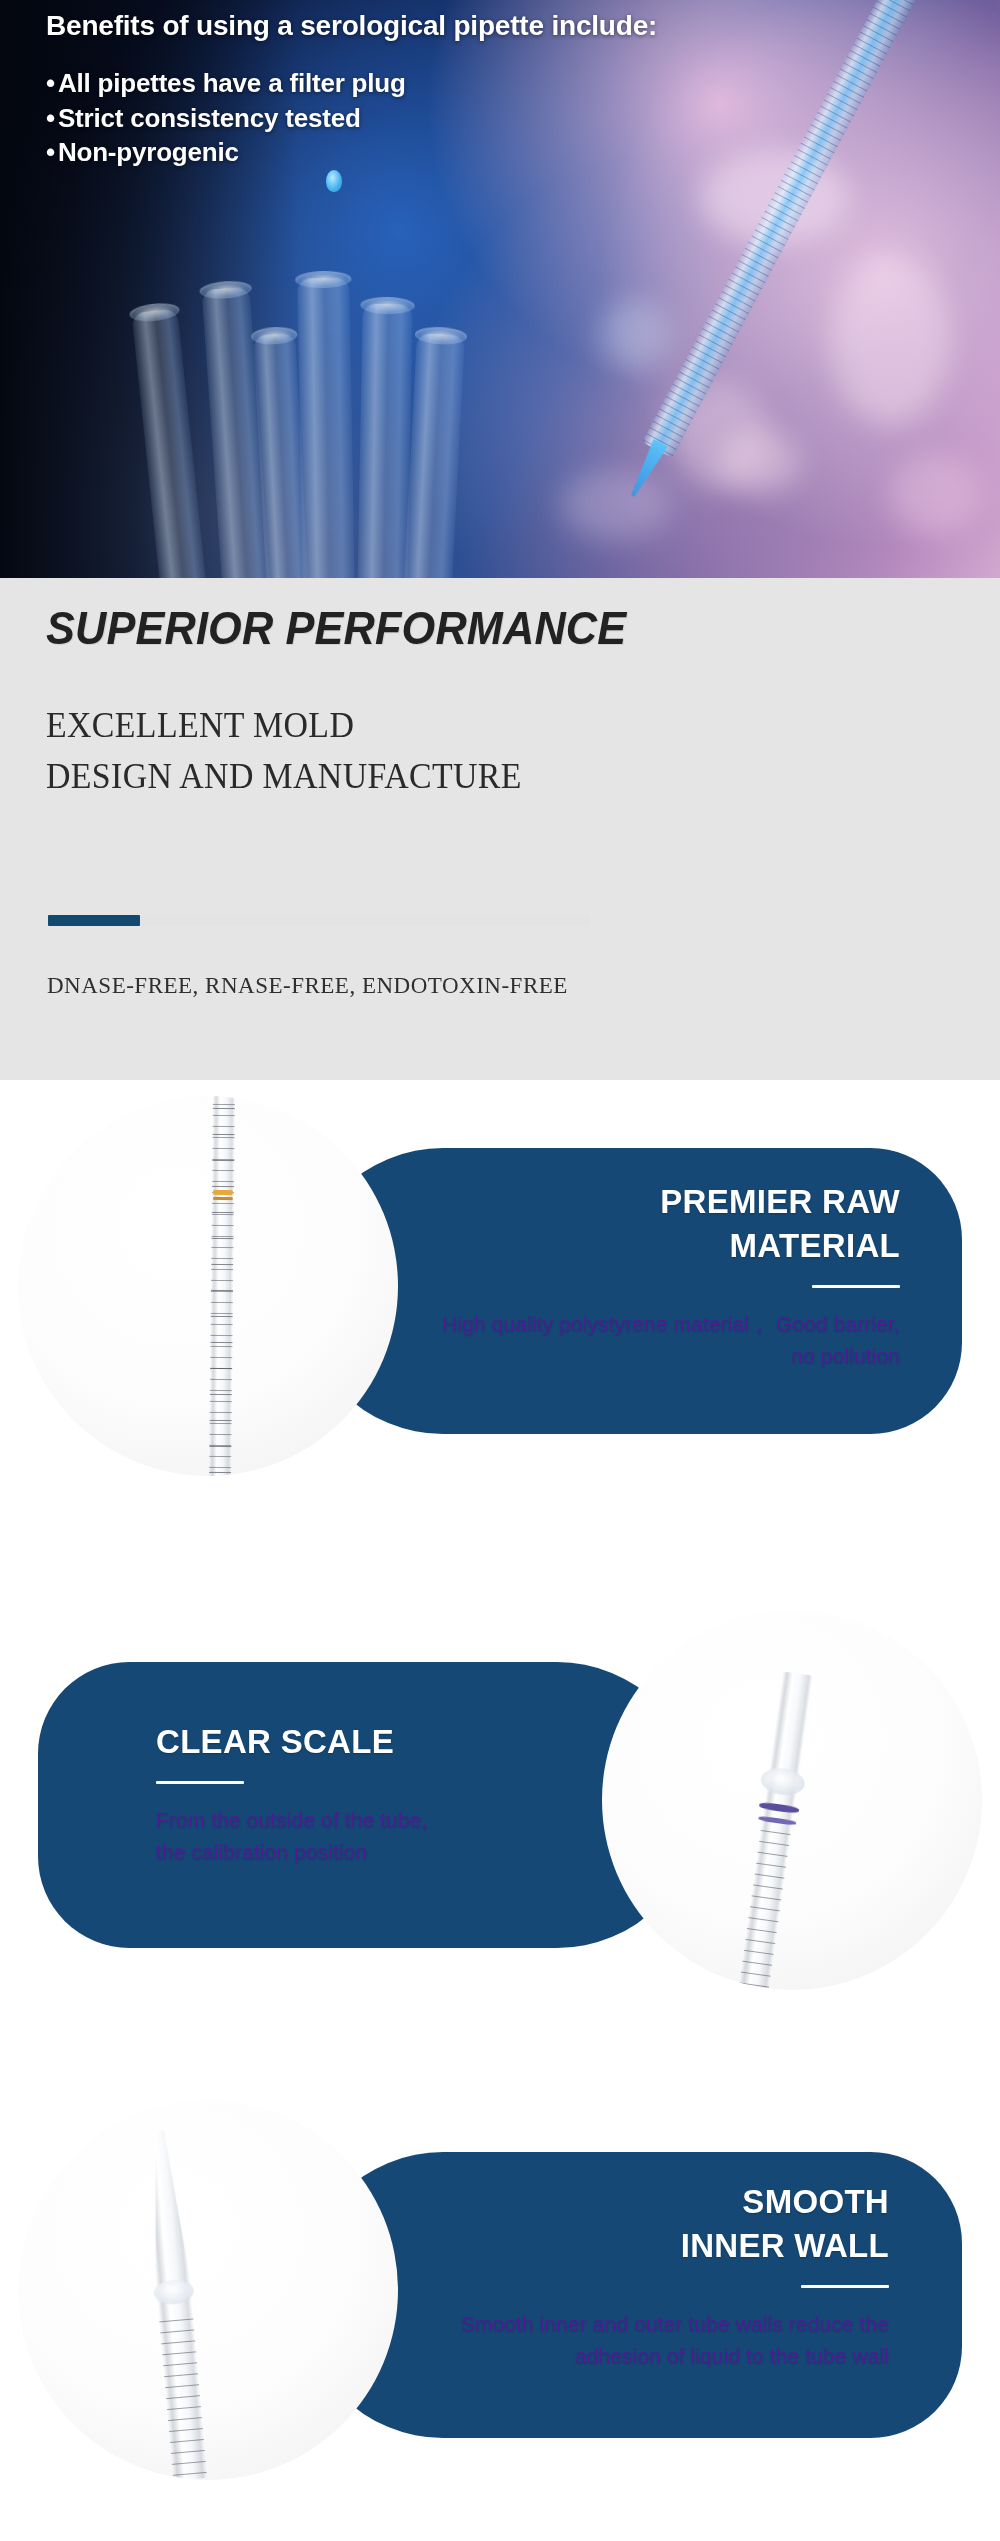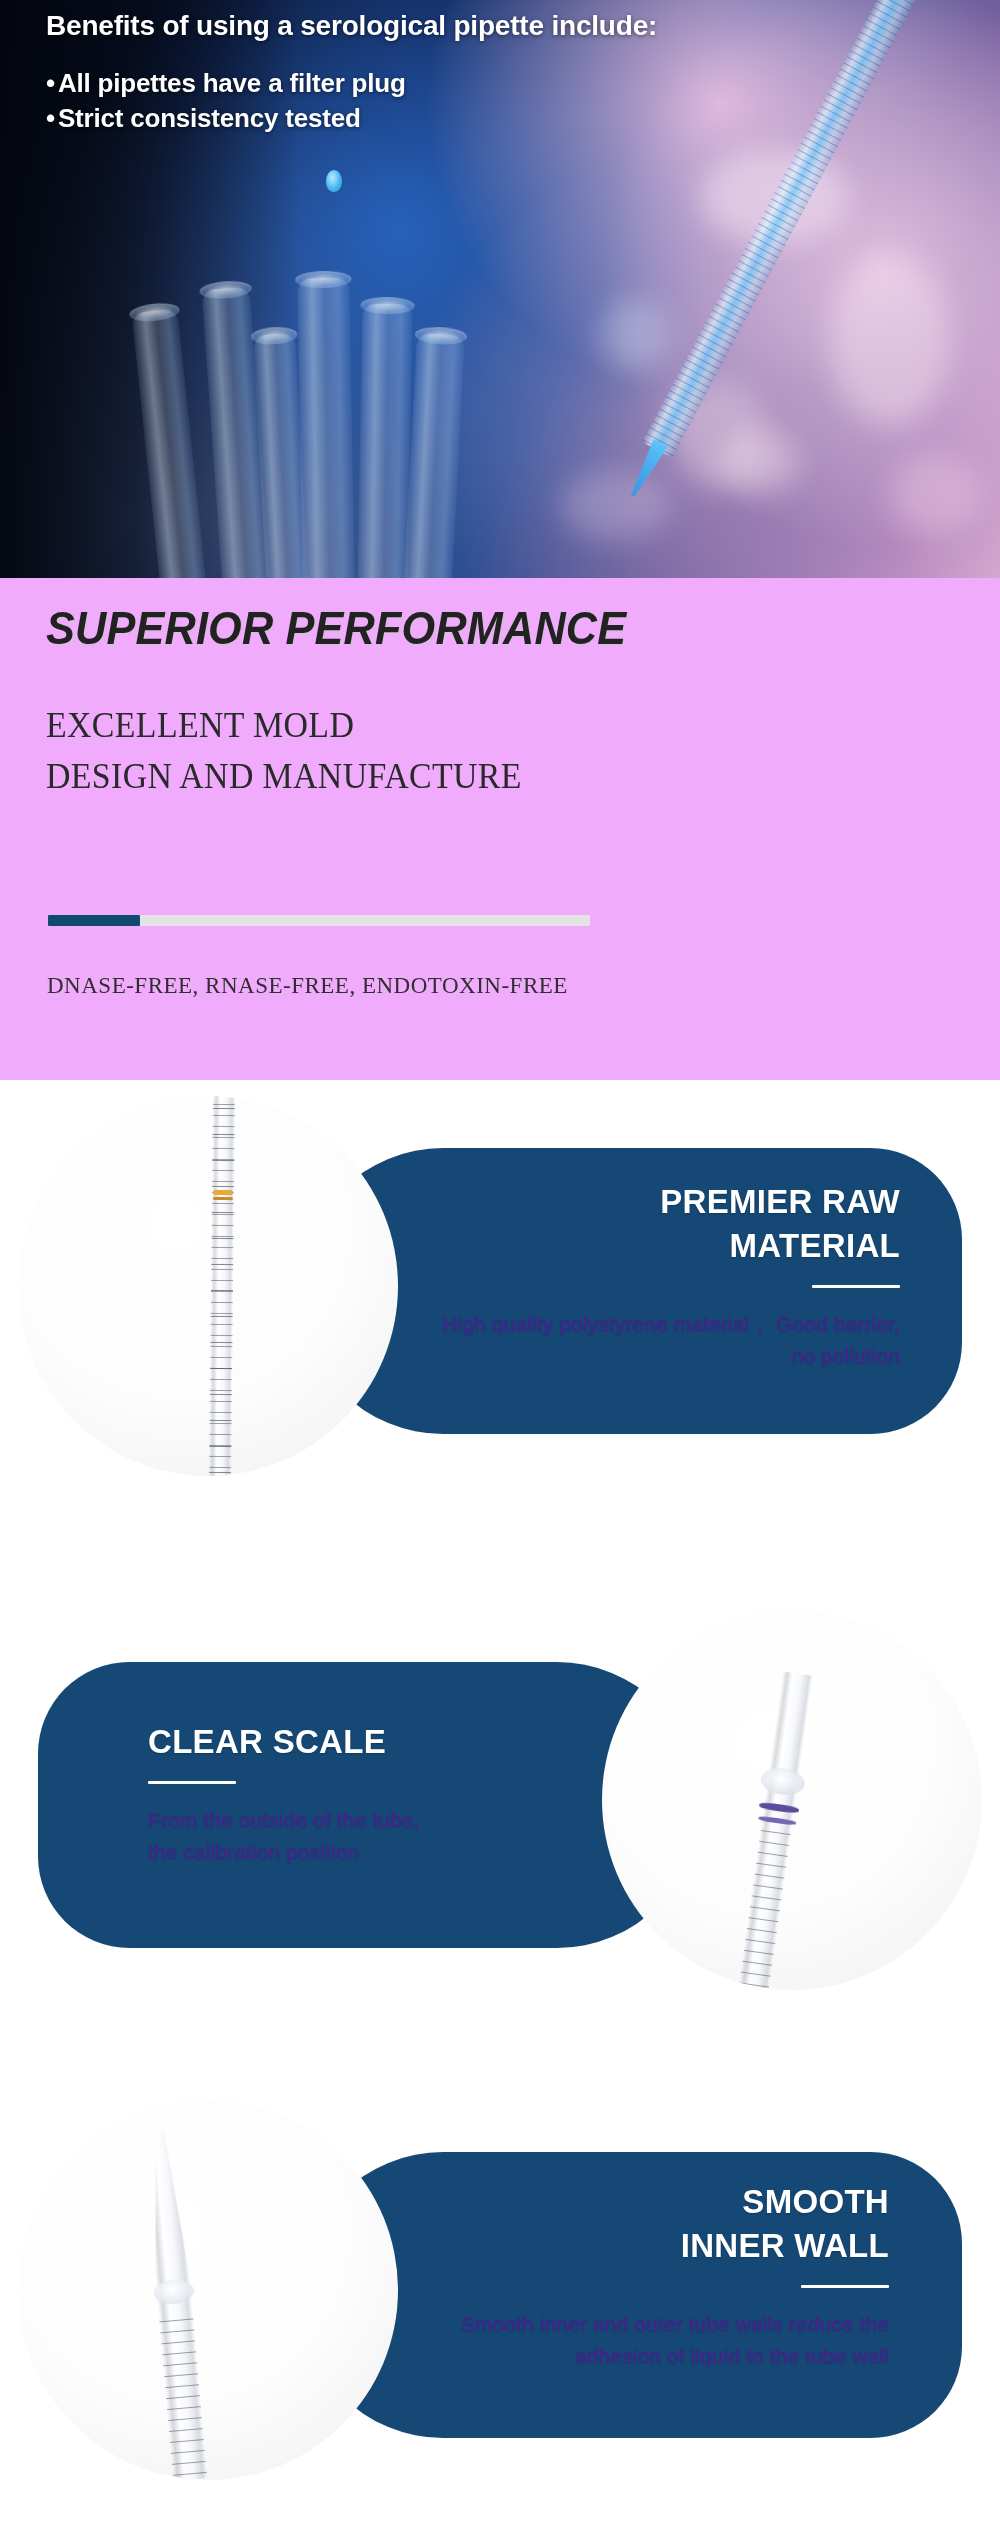--- a/index.html
+++ b/index.html
@@ -74,21 +74,21 @@
   }
   .hero-bullets { margin-top:22px; }
   .hero-bullet {
     color:#ffffff; font-size:26px; font-weight:bold; line-height:1.32;
     letter-spacing:-0.2px; text-shadow:0 1px 4px rgba(0,0,0,.55);
     white-space:nowrap;
   }
   .hero-bullet .dot { margin-right:3px; }
 
   
-  .perf { position:absolute; left:0; top:578px; width:1000px; height:502px; background:#f0abfc; }
+  .perf { position:absolute; left:0; top:578px; width:1000px; height:502px; background:#e5e5e5; }
   .perf-h1 {
     position:absolute; left:46px; top:22px;
     font-size:47px; font-weight:bold; font-style:italic;
     color:#222222; letter-spacing:0.2px;
     transform:scaleX(0.92); transform-origin:left center;
     text-shadow:1px 1px 0 rgba(200,200,200,0.7);
   }
   .perf-sub {
     position:absolute; left:46px; top:122px;
     font-family:"Liberation Serif", serif; font-size:36px; color:#2a2a2a;
@@ -202,20 +202,23 @@
 
   <div class="hero-text">
     <div class="hero-title">Benefits of using a serological pipette include:</div>
     <div class="hero-bullets">
       <div class="hero-bullet">
         <span class="dot">•</span><span>All pipettes have a filter plug</span>
       </div>
       <div class="hero-bullet">
         <span class="dot">•</span><span>Strict consistency tested</span>
       </div>
+      <div class="hero-bullet">
+        <span class="dot">•</span><span>Non-pyrogenic</span>
+      </div>
     </div>
   </div>
 </section>
 
 <section class="perf">
   <h1 class="perf-h1">SUPERIOR PERFORMANCE</h1>
   <div class="perf-sub">
     <div>EXCELLENT MOLD</div>
     <div>DESIGN AND MANUFACTURE</div>
   </div>
@@ -255,21 +258,21 @@
     <div class="prod" style="left:158px;top:62px;width:30px;height:330px;transform:rotate(8deg);">
       <div class="prod-shaft"></div>
       <div class="prod-band" style="left:-7px;top:96px;width:44px;height:26px;border-radius:50%;
                   background:radial-gradient(ellipse at 46% 40%, rgba(255,255,255,0.95) 0%, rgba(226,230,238,0.85) 60%, rgba(180,188,202,0.55) 100%);"></div>
       <div class="prod-band" style="left:-5px;top:132px;width:40px;height:7px;background:#5a4d9c;border-radius:40%;"></div>
       <div class="prod-band" style="left:-4px;top:146px;width:38px;height:5px;background:#7366b4;border-radius:40%;"></div>
       <div class="prod-ticks" style="top:160px;height:170px;"></div>
     </div>
   </div>
 
-  <div class="panel-inner align-left" style="left:148px;top:110px;width:420px;">
+  <div class="panel-inner align-left" style="left:156px;top:110px;width:420px;">
     <div class="card-title">
       <div>CLEAR SCALE</div>
     </div>
     <div class="rule"></div>
     <div class="card-desc" style="max-width:300px;margin-top:16px;">From the outside of the tube, the calibration position</div>
   </div>
 </section>
 
 <section class="card" style="top:2100px;height:380px;">
   <div class="panel panel-r" style="left: 300px; top: 52px; width: 662px; height: 286px; background: rgb(21, 72, 116);"></div>

